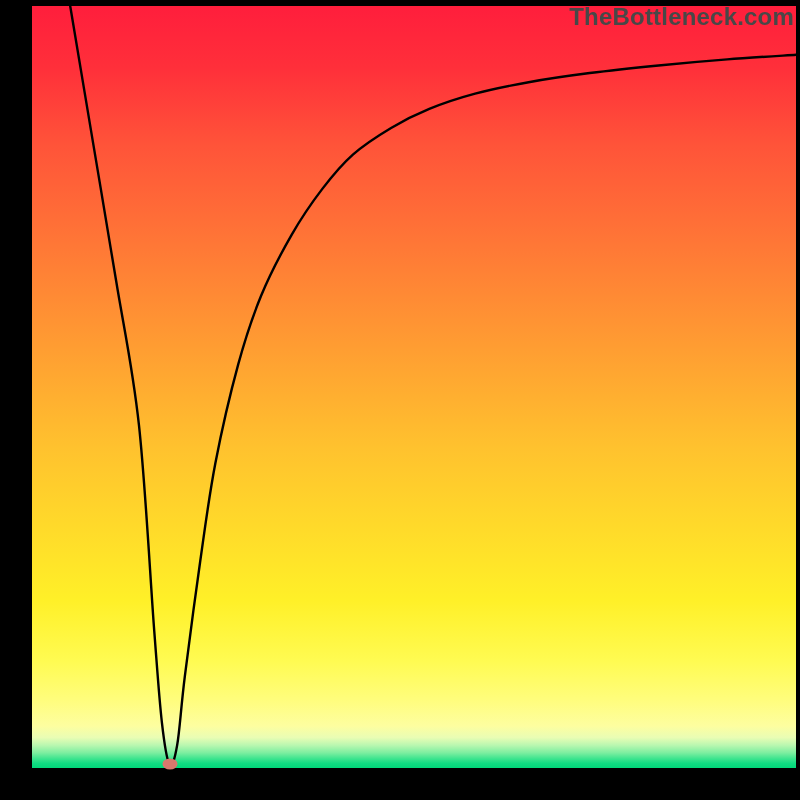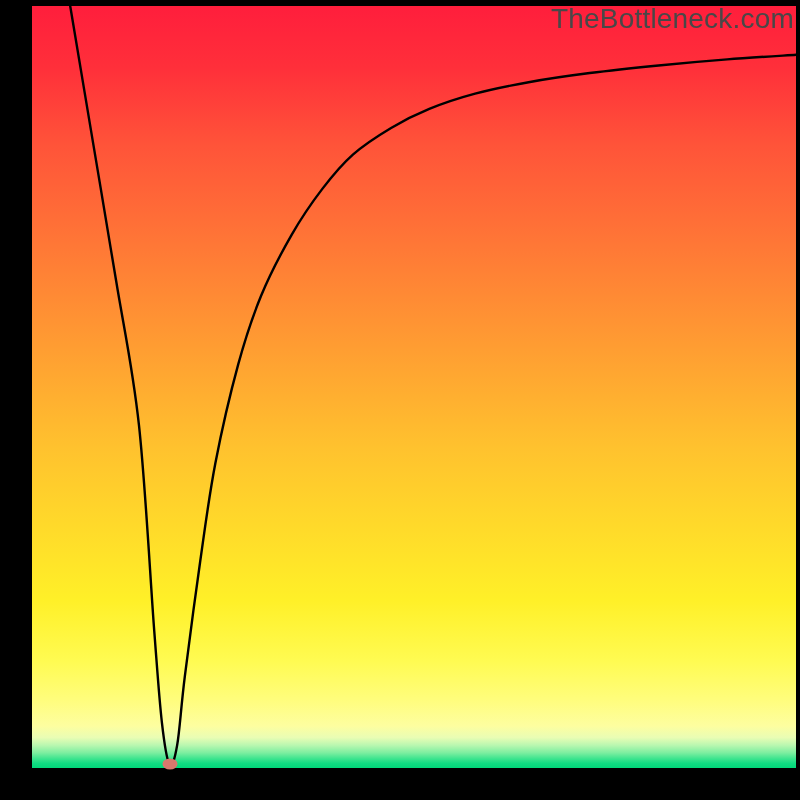--- a/index.html
+++ b/index.html
@@ -60,22 +60,22 @@
     height: 11px;
     border-radius: 50% / 50%;
     background: #d9786d;
     transform: translate(-50%, -50%);
   }
   .watermark {
     position: absolute;
     right: 6px;
     top: 3px;
     color: #484848;
-    font-size: 28px;
-    font-weight: 400;
+    font-size: 24px;
+    font-weight: 700;
     letter-spacing: 0.2px;
     user-select: none;
   }
 </style>
 </head>
 <body>
 
 <div class="stage">
 
   <div class="plot">

